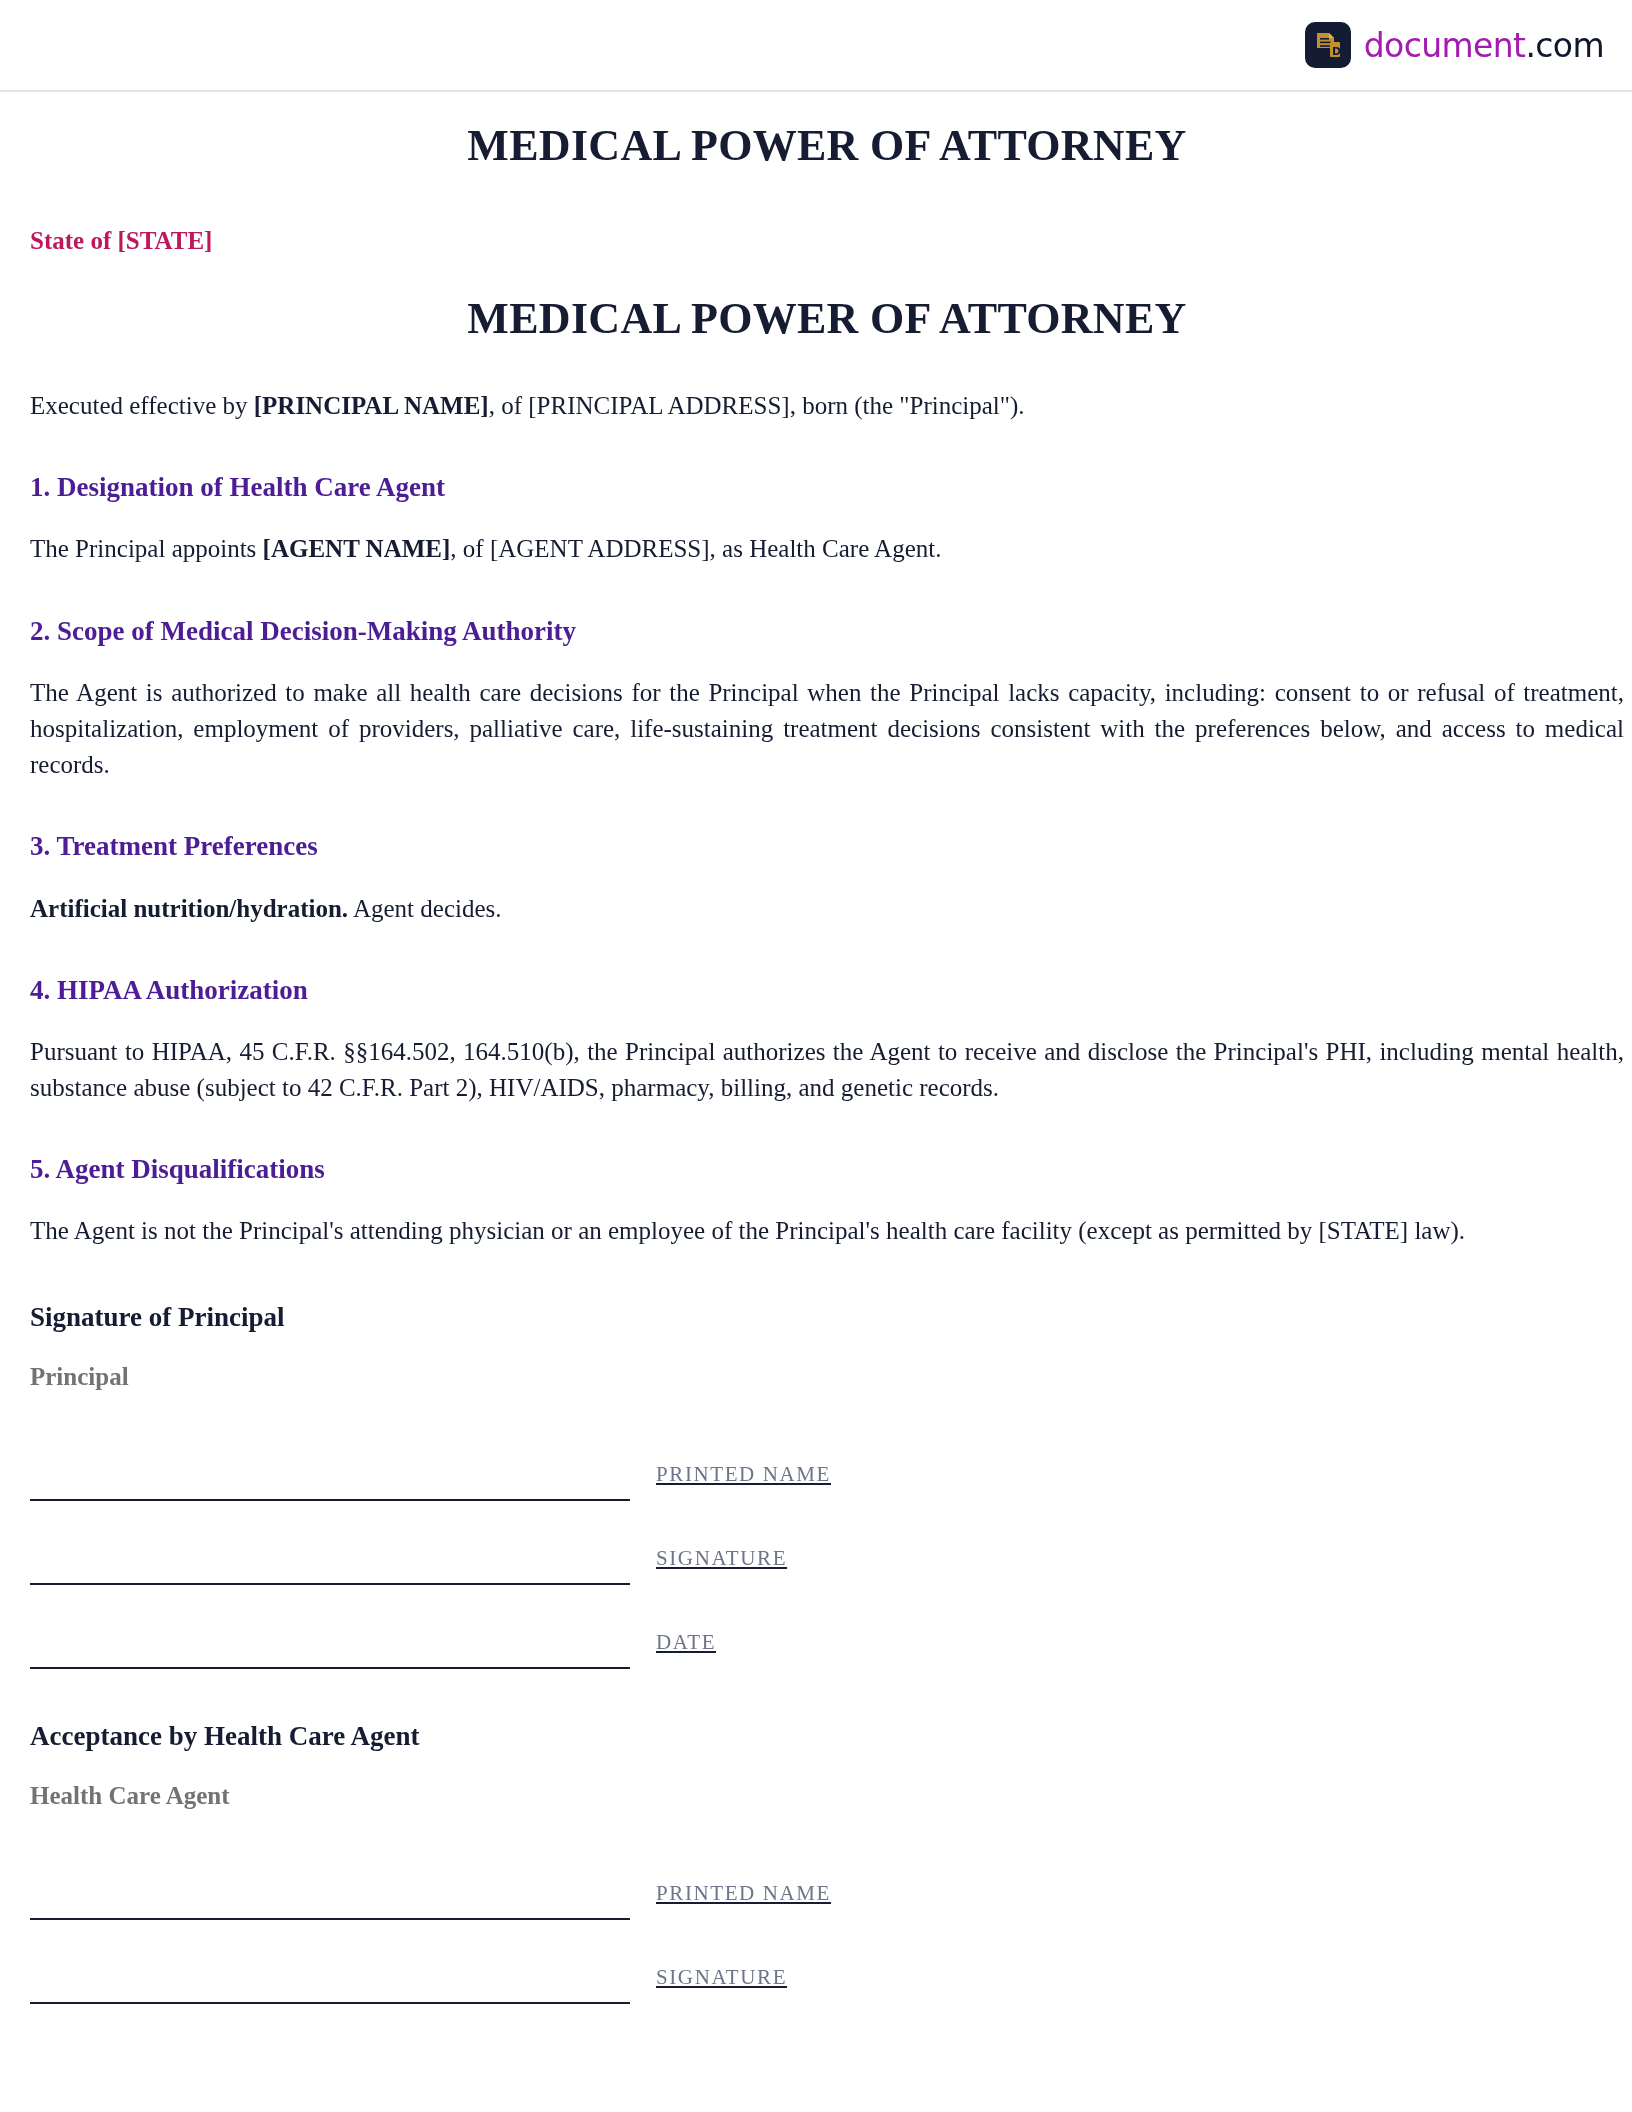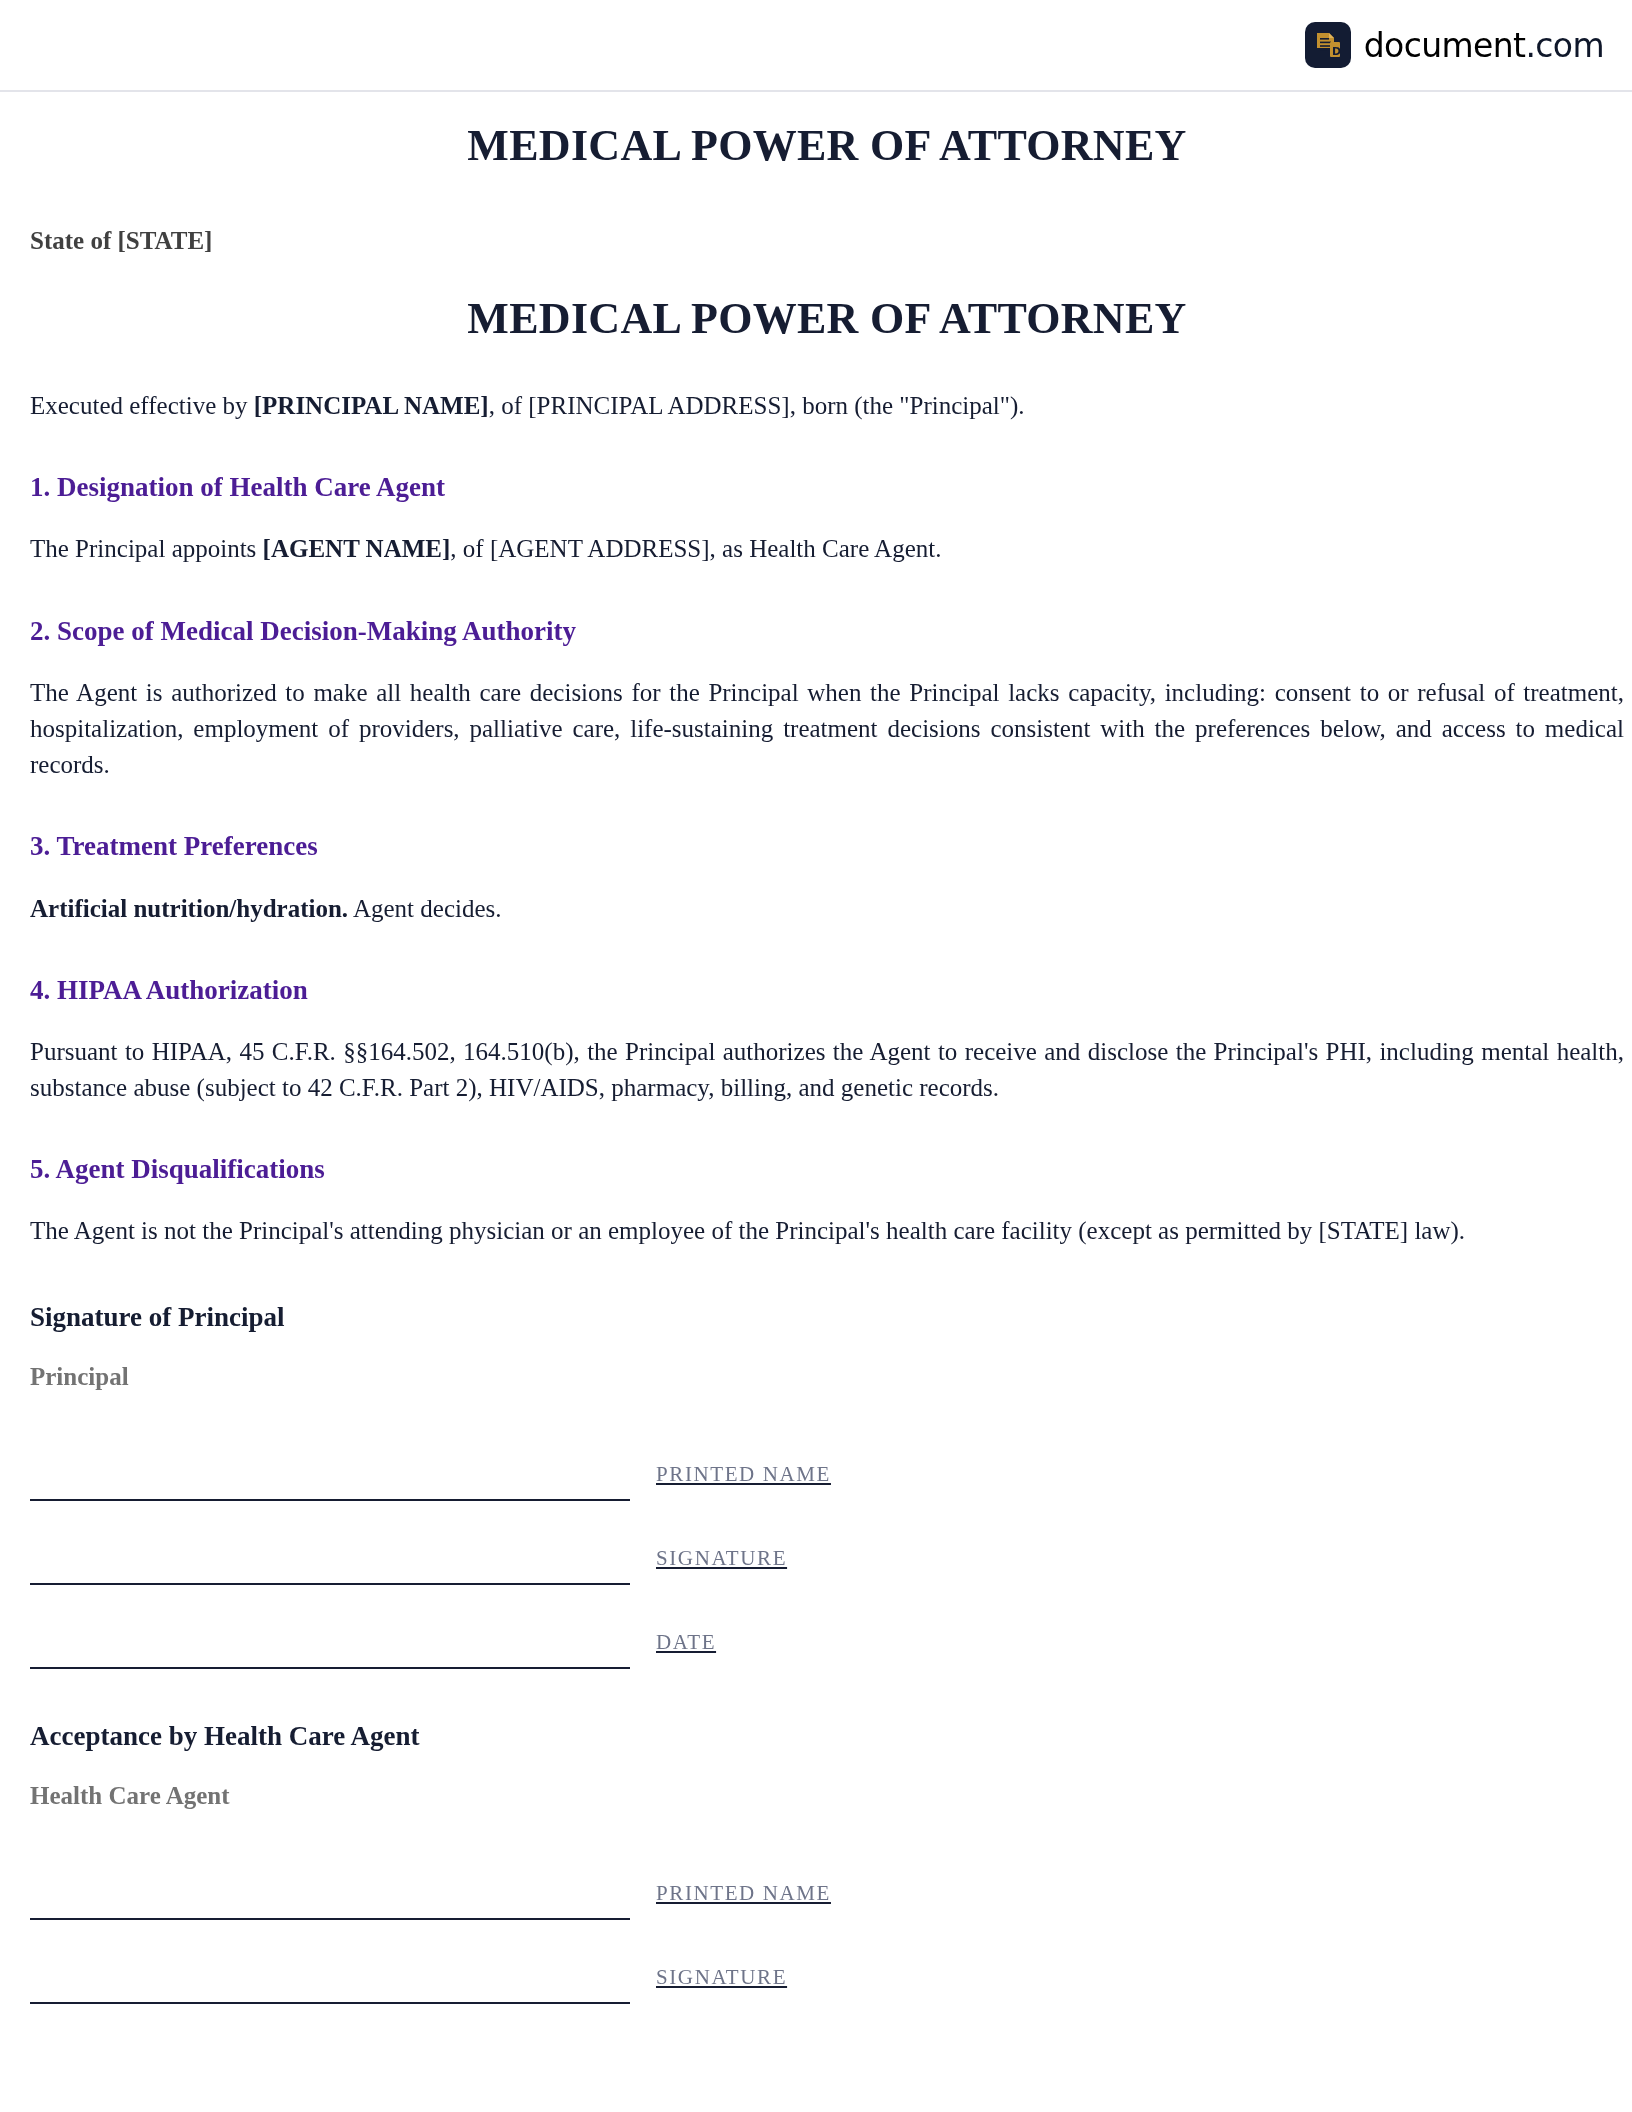--- a/index.html
+++ b/index.html
@@ -41,42 +41,42 @@
     flex: none;
   }
   .brand-mark svg { display: block; }
   .brand-text {
     font-family: "DejaVu Sans", "Liberation Sans", sans-serif;
     font-size: 33px;
     letter-spacing: -0.6px;
     line-height: 1;
     white-space: nowrap;
   }
-  .brand-text .b-doc { color: #000000; }
+  .brand-text .b-doc { color: #a21caf; }
   .brand-text .b-com { color: #0f172a; }
 
   
   .page {
     padding: 0 8px;
     margin-left: 22px;
   }
   h1.doc-title {
     font-size: 44px;
     font-weight: bold;
     text-align: center;
     margin: 26px 0 0 0;
     letter-spacing: 0.3px;
     line-height: 1.25;
     color: #161d32;
   }
   .state-line {
     font-size: 25px;
     font-weight: bold;
     margin: 54px 0 0 0;
-    color: #404040;
+    color: #be185d;
   }
   h1.doc-title-2 {
     font-size: 44px;
     font-weight: bold;
     text-align: center;
     margin: 36px 0 0 0;
     letter-spacing: 0.3px;
     line-height: 1.25;
     color: #161d32;
   }

